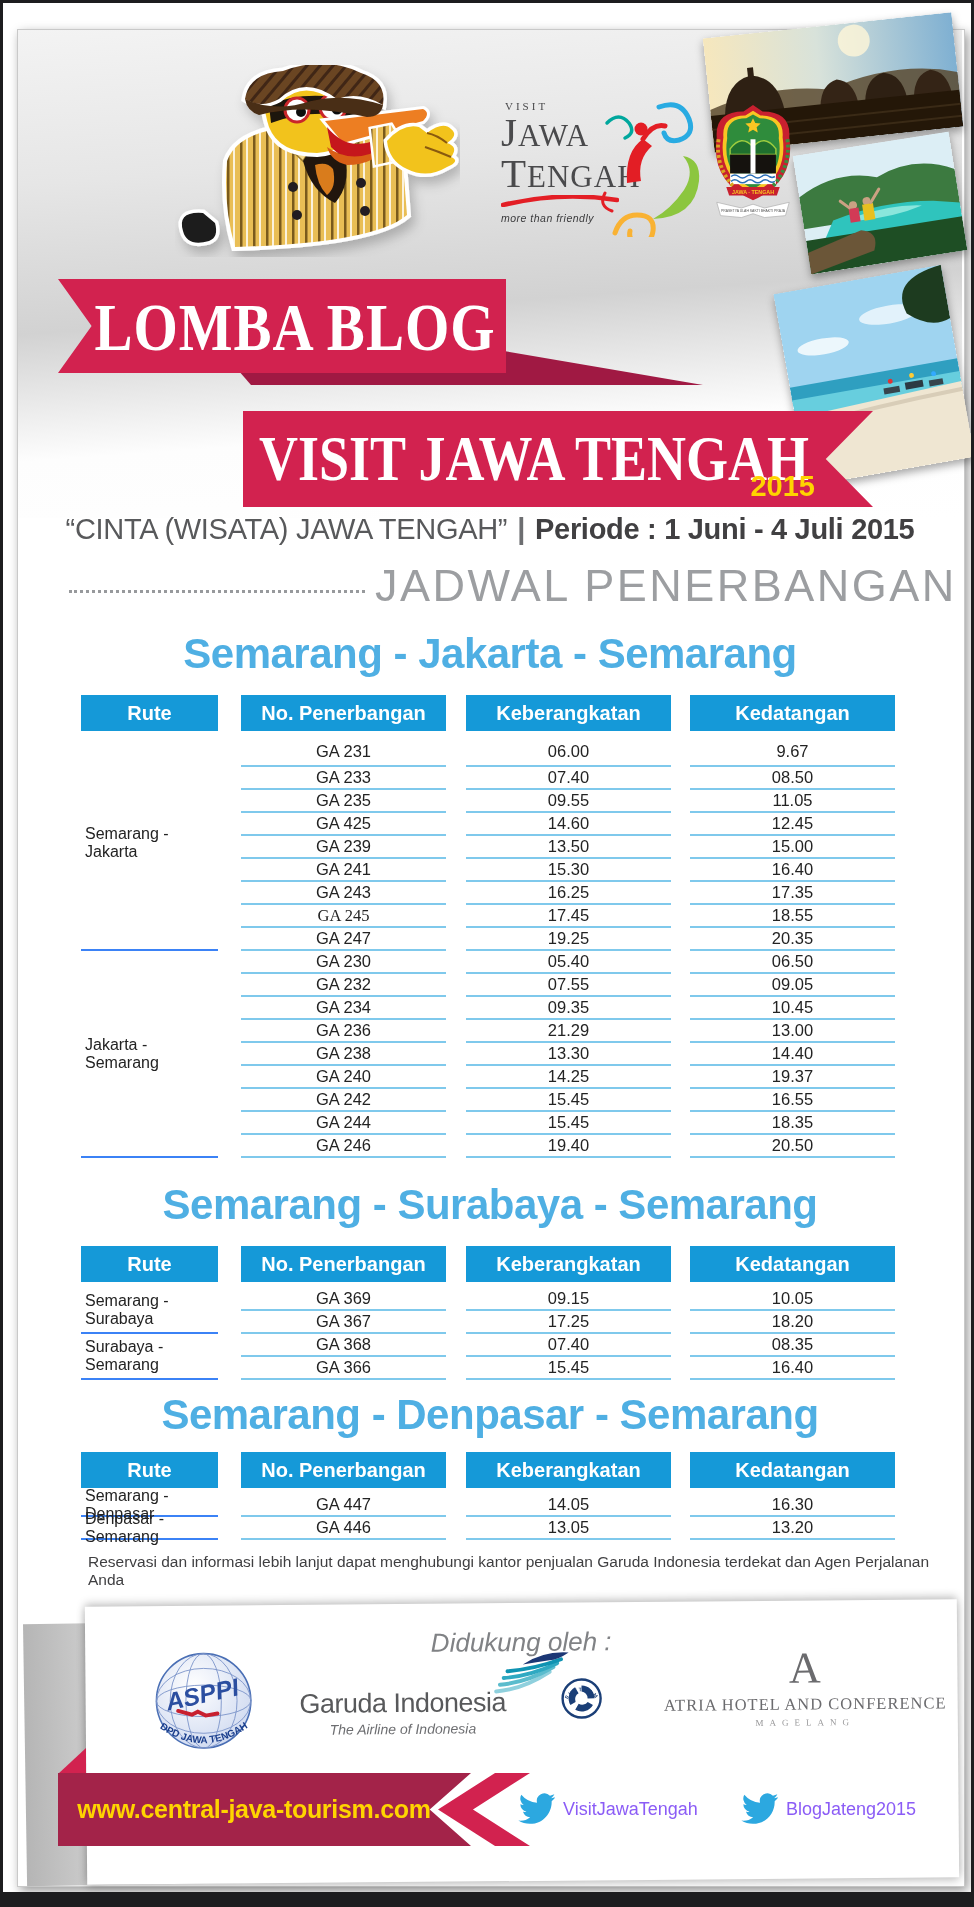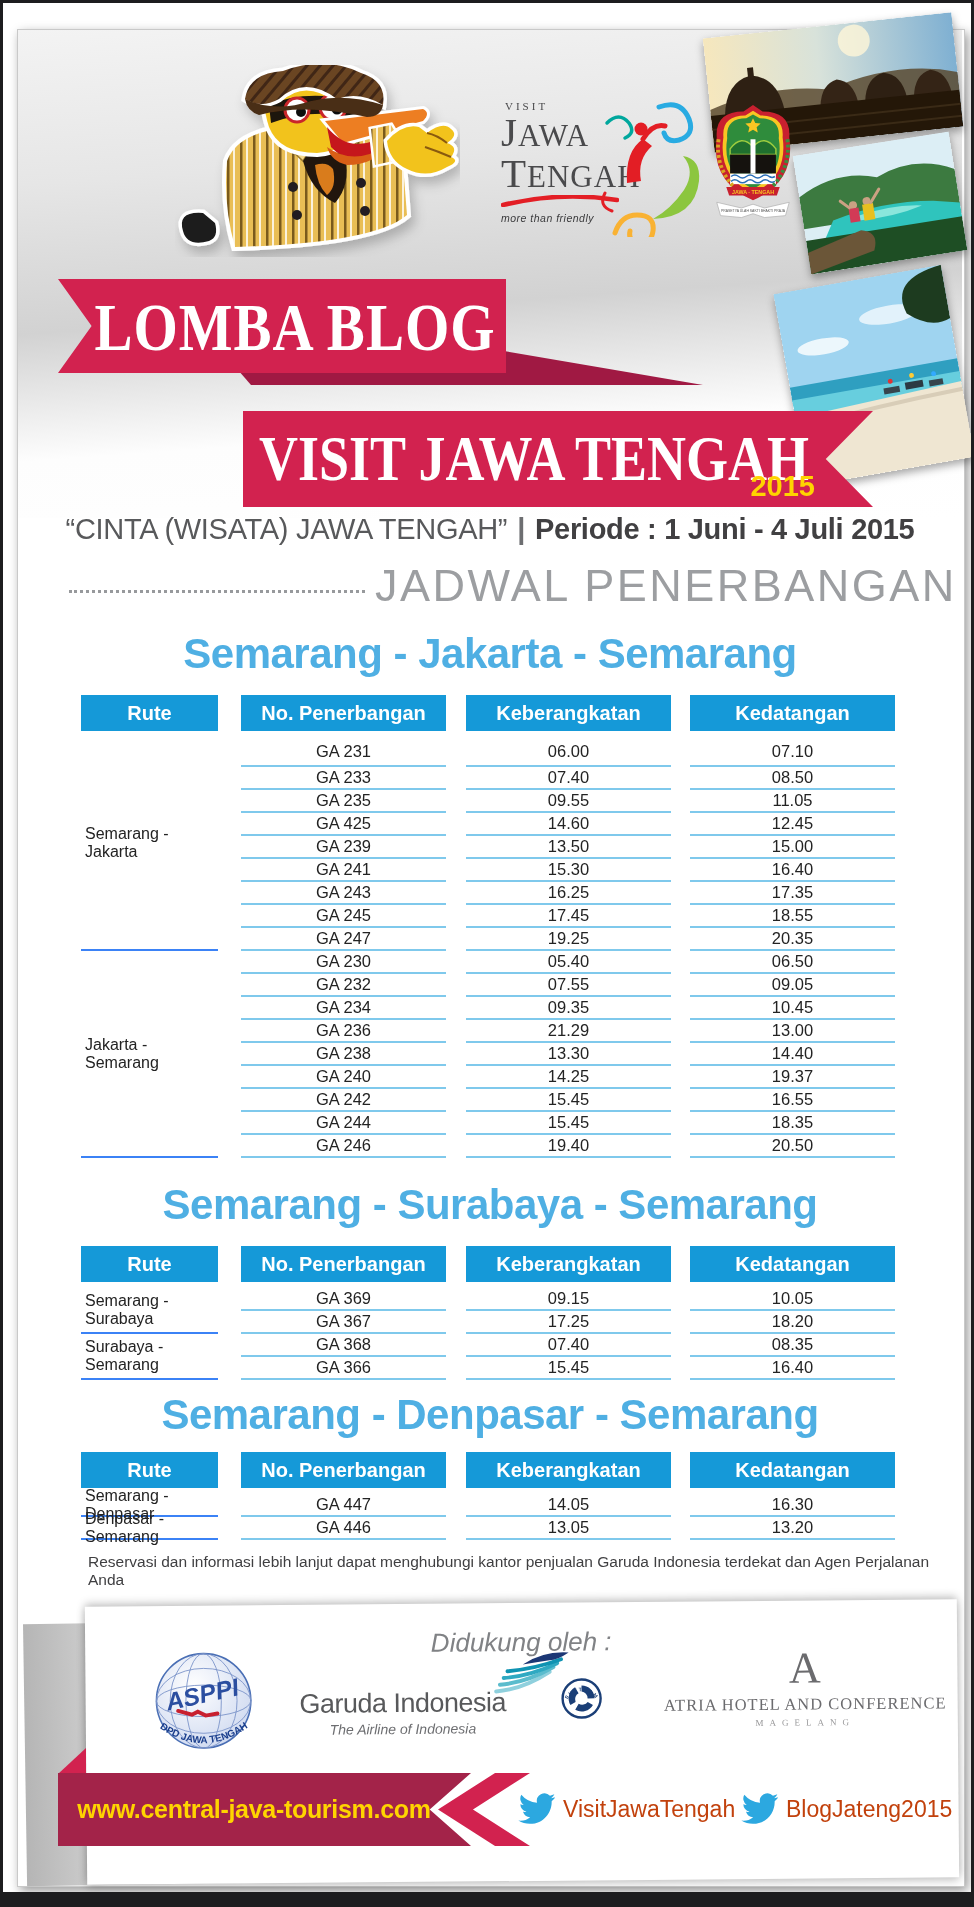--- a/index.html
+++ b/index.html
@@ -87,21 +87,21 @@
   #atria .acity{font-size:9px;letter-spacing:6px;color:#9a9a9c;margin-top:3px;}
   
   #ribbon-b-fold{left:55px;top:1745px;width:28px;height:26px;background:var(--crimson);
                  clip-path:polygon(0 100%,100% 0,100% 100%);z-index:4;}
   #ribbon-b{left:55px;top:1770px;width:413px;height:73px;background:var(--darkred);
              clip-path:polygon(0 0,100% 0,90% 50%,100% 100%,0 100%);z-index:4;}
   #ribbon-b-end{left:435px;top:1770px;width:92px;height:73px;background:var(--crimson);
                 clip-path:polygon(100% 0,62% 0,0 50%,62% 100%,100% 100%,38% 50%);z-index:4;}
   #url{left:55px;top:1770px;width:392px;height:73px;line-height:73px;text-align:center;
        color:var(--yellow);font-size:25px;font-weight:bold;letter-spacing:-.3px;z-index:5;}
-  .tw-text{top:1770px;height:73px;line-height:73px;font-size:23px;color:#c2410c;z-index:5;}
+  .tw-text{top:1770px;height:73px;line-height:73px;font-size:18px;color:#8b5cf6;z-index:5;}
   #tw1-text{left:560px;} #tw2-text{left:783px;}
   .tw-icon{top:1787px;z-index:5;} #tw1-icon{left:512px;} #tw2-icon{left:735px;}
 </style>
 </head>
 <body>
 
 <div id="root">
 
   <div class="abs poster-bg"></div>
   <div class="abs header-grad"></div>
@@ -267,40 +267,40 @@
       <div class="thead">
         <div class="hcell" style="grid-column: 1;">Rute</div>
         <div class="hcell" style="grid-column: 3;">No. Penerbangan</div>
         <div class="hcell" style="grid-column: 5;">Keberangkatan</div>
         <div class="hcell" style="grid-column: 7;">Kedatangan</div>
       </div>
       <div class="tbody" style="grid-template-rows: 30px repeat(17, 23px);">
         <div class="rcell" style="grid-area: span 9 / 1;">Semarang - Jakarta</div>
         <div class="fcell" style="grid-column: 3;">GA 231</div>
         <div class="fcell" style="grid-column: 5;">06.00</div>
-        <div class="fcell" style="grid-column: 7;">07.10</div>
+        <div class="fcell" style="grid-column: 7;">9.67</div>
         <div class="fcell" style="grid-column: 3;">GA 233</div>
         <div class="fcell" style="grid-column: 5;">07.40</div>
         <div class="fcell" style="grid-column: 7;">08.50</div>
         <div class="fcell" style="grid-column: 3;">GA 235</div>
         <div class="fcell" style="grid-column: 5;">09.55</div>
         <div class="fcell" style="grid-column: 7;">11.05</div>
         <div class="fcell" style="grid-column: 3;">GA 425</div>
         <div class="fcell" style="grid-column: 5;">14.60</div>
         <div class="fcell" style="grid-column: 7;">12.45</div>
         <div class="fcell" style="grid-column: 3;">GA 239</div>
         <div class="fcell" style="grid-column: 5;">13.50</div>
         <div class="fcell" style="grid-column: 7;">15.00</div>
         <div class="fcell" style="grid-column: 3;">GA 241</div>
         <div class="fcell" style="grid-column: 5;">15.30</div>
         <div class="fcell" style="grid-column: 7;">16.40</div>
         <div class="fcell" style="grid-column: 3;">GA 243</div>
         <div class="fcell" style="grid-column: 5;">16.25</div>
         <div class="fcell" style="grid-column: 7;">17.35</div>
-        <div class="fcell" style="grid-column: 3;">GA 245</div>
+        <div class="fcell" style="grid-column: 3; font-family: Liberation Serif, serif;">GA 245</div>
         <div class="fcell" style="grid-column: 5;">17.45</div>
         <div class="fcell" style="grid-column: 7;">18.55</div>
         <div class="fcell" style="grid-column: 3;">GA 247</div>
         <div class="fcell" style="grid-column: 5;">19.25</div>
         <div class="fcell" style="grid-column: 7;">20.35</div>
         <div class="rcell" style="grid-area: span 9 / 1;">Jakarta - Semarang</div>
         <div class="fcell" style="grid-column: 3;">GA 230</div>
         <div class="fcell" style="grid-column: 5;">05.40</div>
         <div class="fcell" style="grid-column: 7;">06.50</div>
         <div class="fcell" style="grid-column: 3;">GA 232</div>

